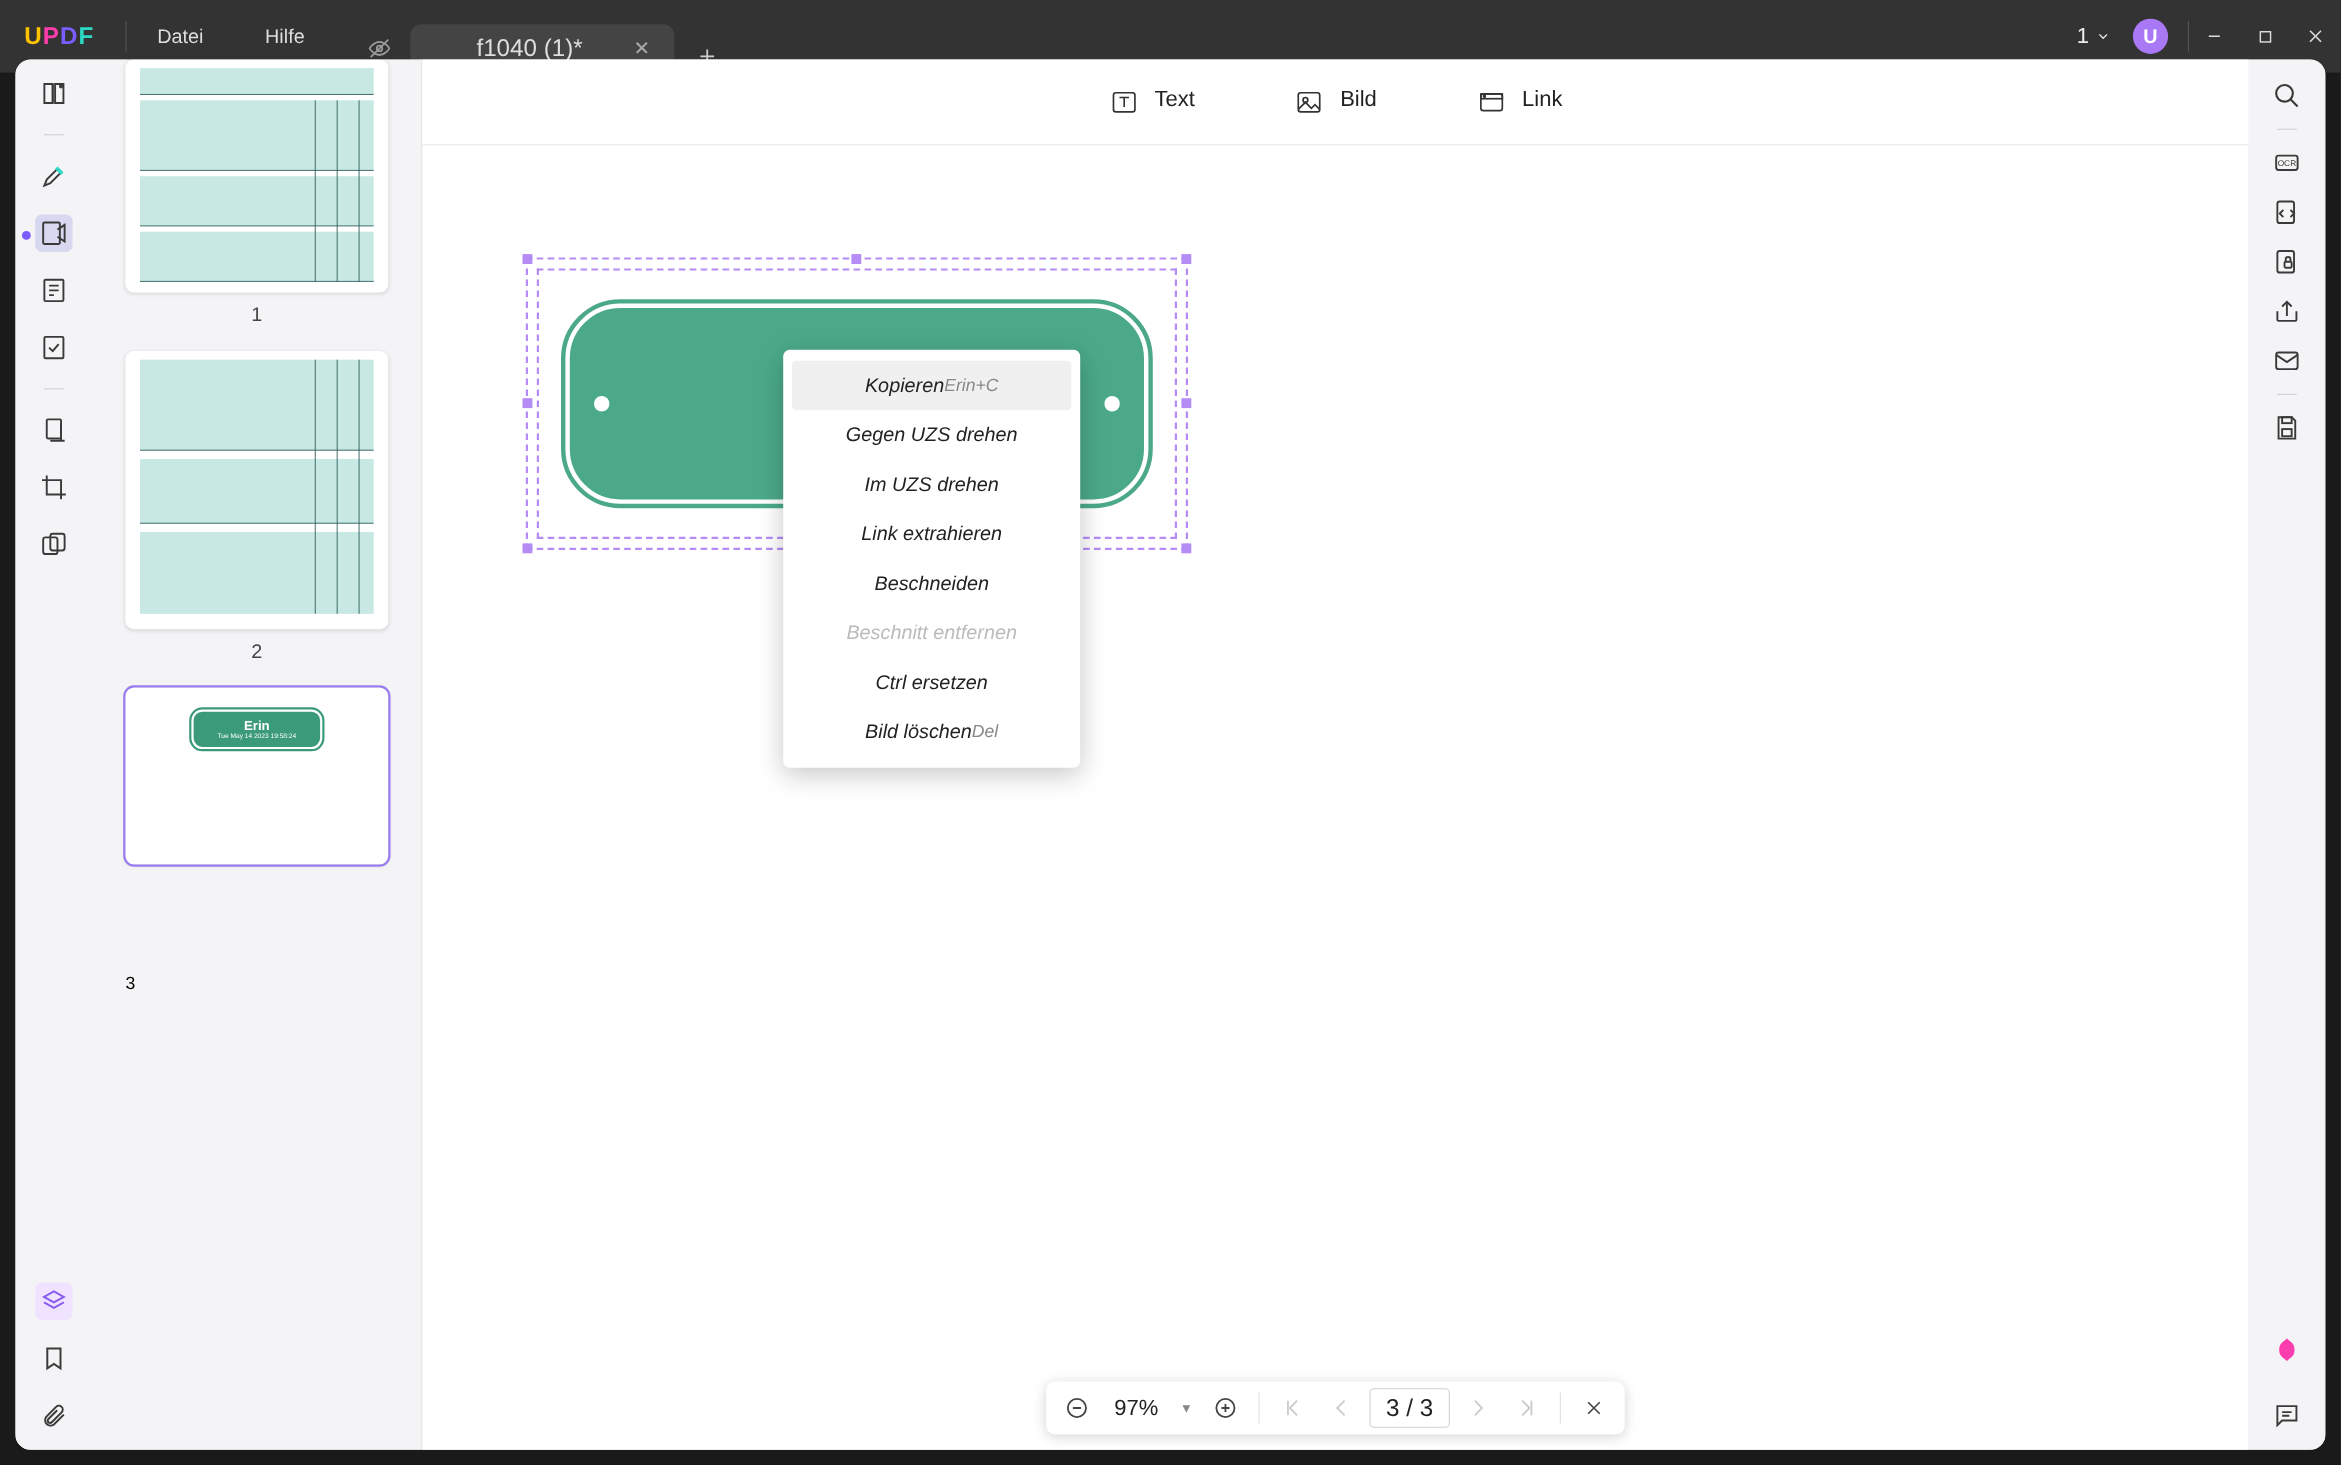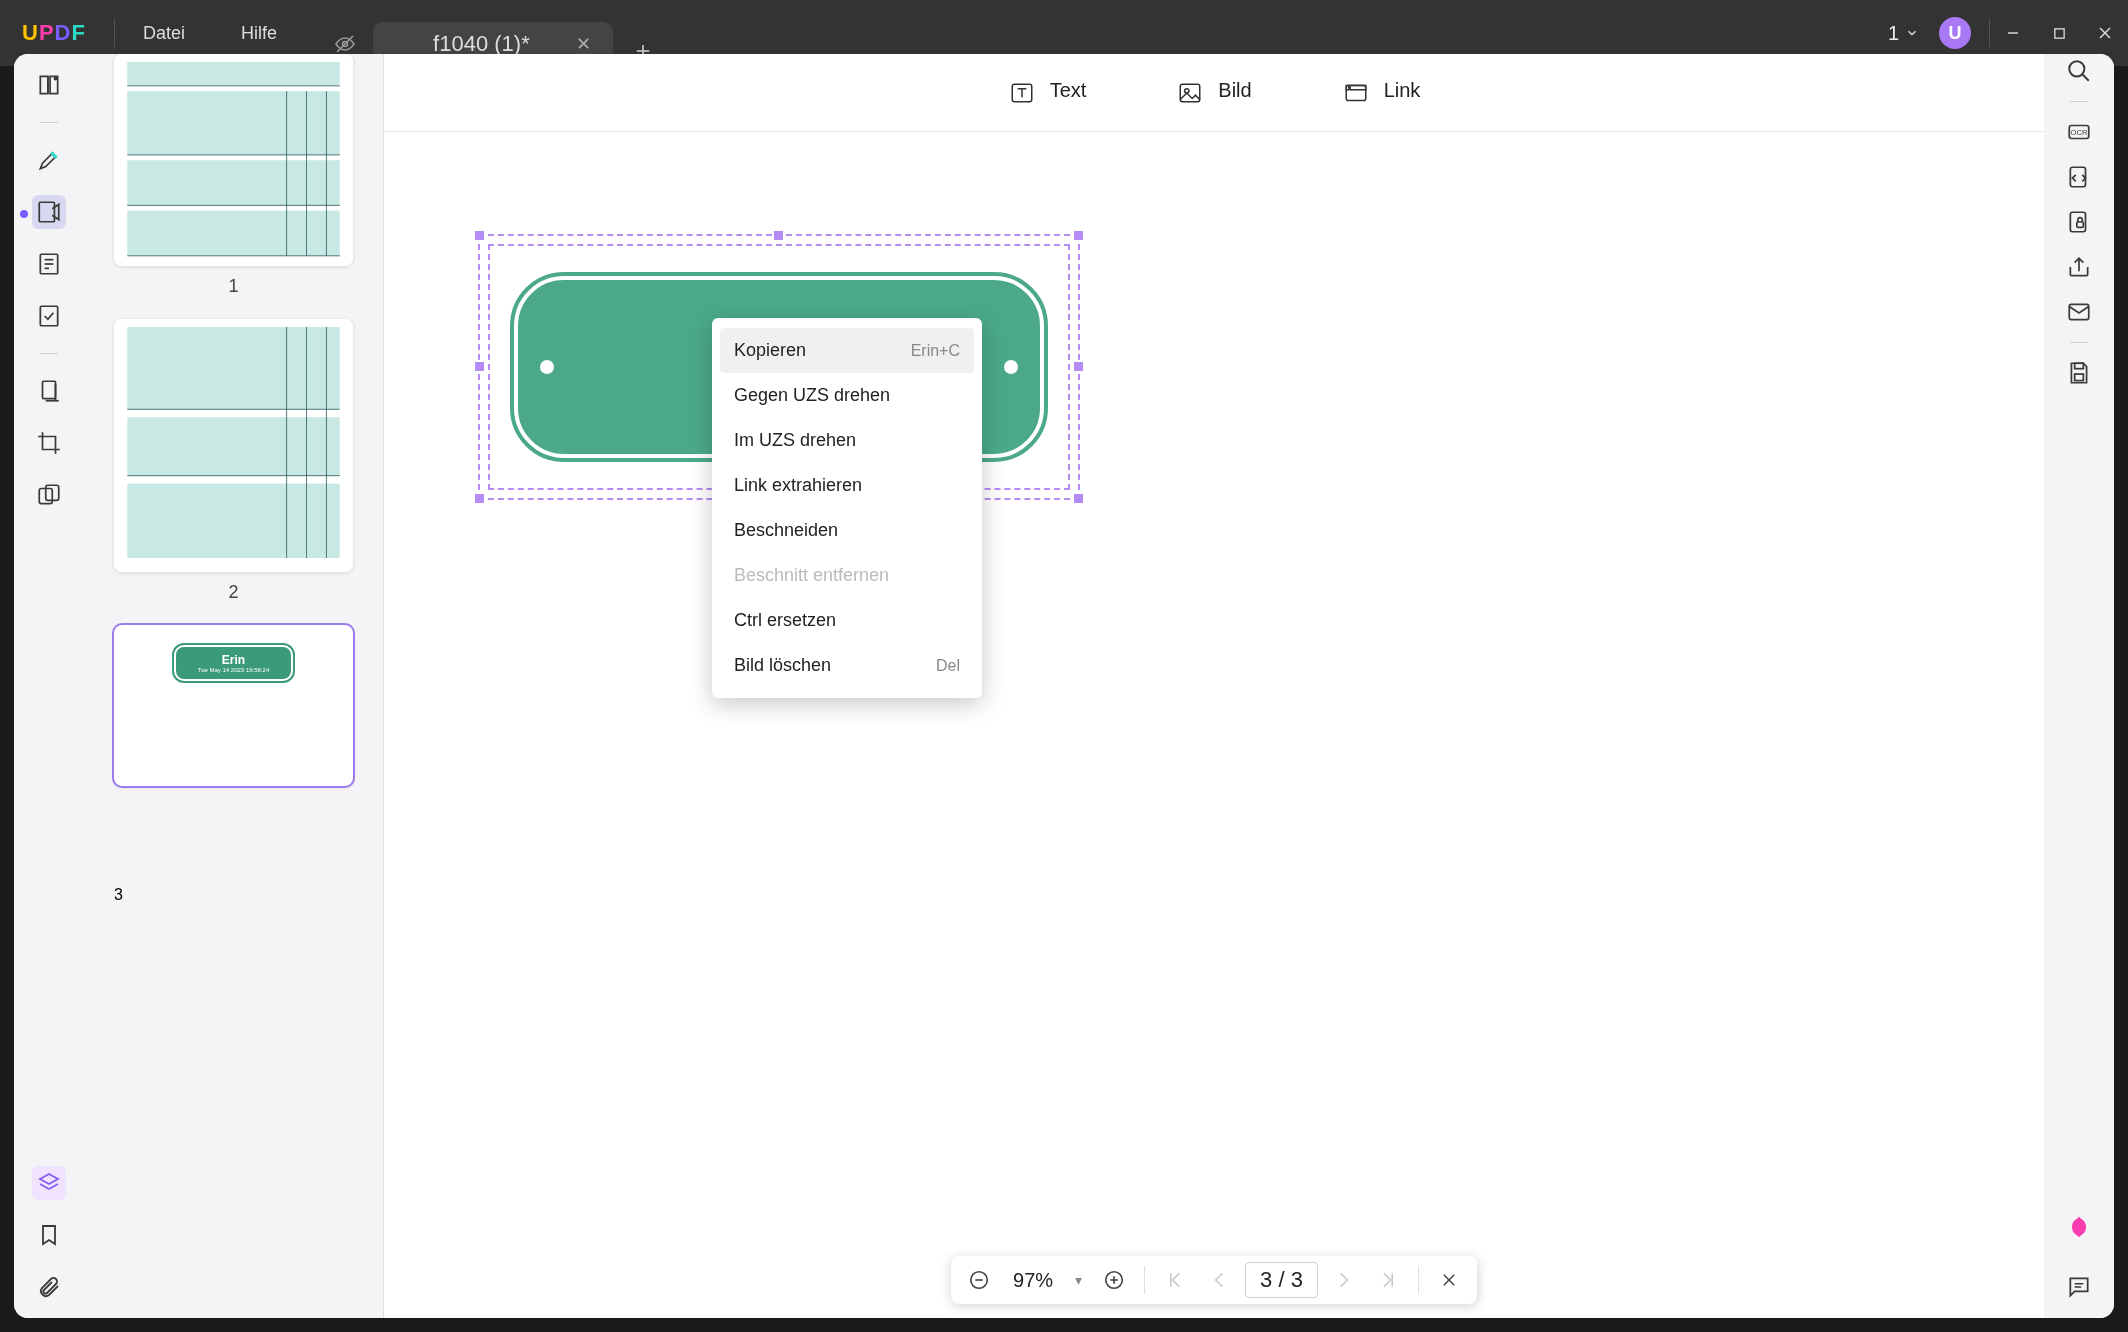--- a/index.html
+++ b/index.html
@@ -72,21 +72,21 @@
   background: #3a9a7a; border: 2px solid #fff; outline: 2px solid #3a9a7a;
   border-radius: 10px; color: #fff; text-align: center; padding: 6px 0;
   width: 60%; margin: 0 auto;
 }
 .thumb3-badge .n { font-size: 12px; font-weight: 700; }
 .thumb3-badge .d { font-size: 6px; }
 
 
 .right-rail {
   position: absolute; right: 0; top: 0; bottom: 0; width: 70px; background: #f4f4f6;
-  display: flex; flex-direction: column; align-items: center; gap: 11px;
+  display: flex; flex-direction: column; align-items: center; padding-top: 16px; gap: 11px;
 }
 .right-rail .rail-bottom { margin-top: auto; margin-bottom: 14px; gap: 26px; }
 
 
 .center {
   position: absolute; left: 370px; right: 70px; top: 0; bottom: 0; background: #f4f4f6;
 }
 .top-toolbar {
   height: 78px; display: flex; align-items: center; justify-content: center; gap: 90px;
   background: #fff; border-bottom: 1px solid #eaeaea;
@@ -120,22 +120,22 @@
 .green-badge .hole { position: absolute; width: 14px; height: 14px; background: #fff; border-radius: 50%; top: 50%; margin-top: -7px; }
 .green-badge .hole.l { left: 22px; } .green-badge .hole.r { right: 22px; }
 .green-badge .line1 { font-size: 30px; font-weight: 700; display: flex; gap: 6px; }
 
 
 .ctx-menu {
   position: absolute; left: 328px; top: 186px; width: 270px; background: #fff;
   border-radius: 6px; box-shadow: 0 6px 24px rgba(0,0,0,.22); padding: 10px 8px; z-index: 10;
 }
 .ctx-item {
-  display: flex; align-items: center; justify-content: space-between;
-  padding: 12px 14px; font-size: 18px; color: #222; border-radius: 4px; cursor: pointer;
+  display: flex; align-items: center; justify-content: center;
+  padding: 12px 14px; font-size: 18px; color: #222; border-radius: 4px; cursor: pointer; font-style: italic;
 }
 .ctx-item:hover, .ctx-item.hovered { background: #f0f0f0; }
 .ctx-item.disabled { color: #bbb; cursor: default; }
 .ctx-shortcut { color: #888; font-size: 16px; }
 
 
 .bottom-bar {
   position: absolute; left: 50%; transform: translateX(-50%); bottom: 14px;
   background: #fff; border-radius: 8px; box-shadow: 0 2px 12px rgba(0,0,0,.18);
   display: flex; align-items: center; padding: 6px 10px; gap: 8px;

